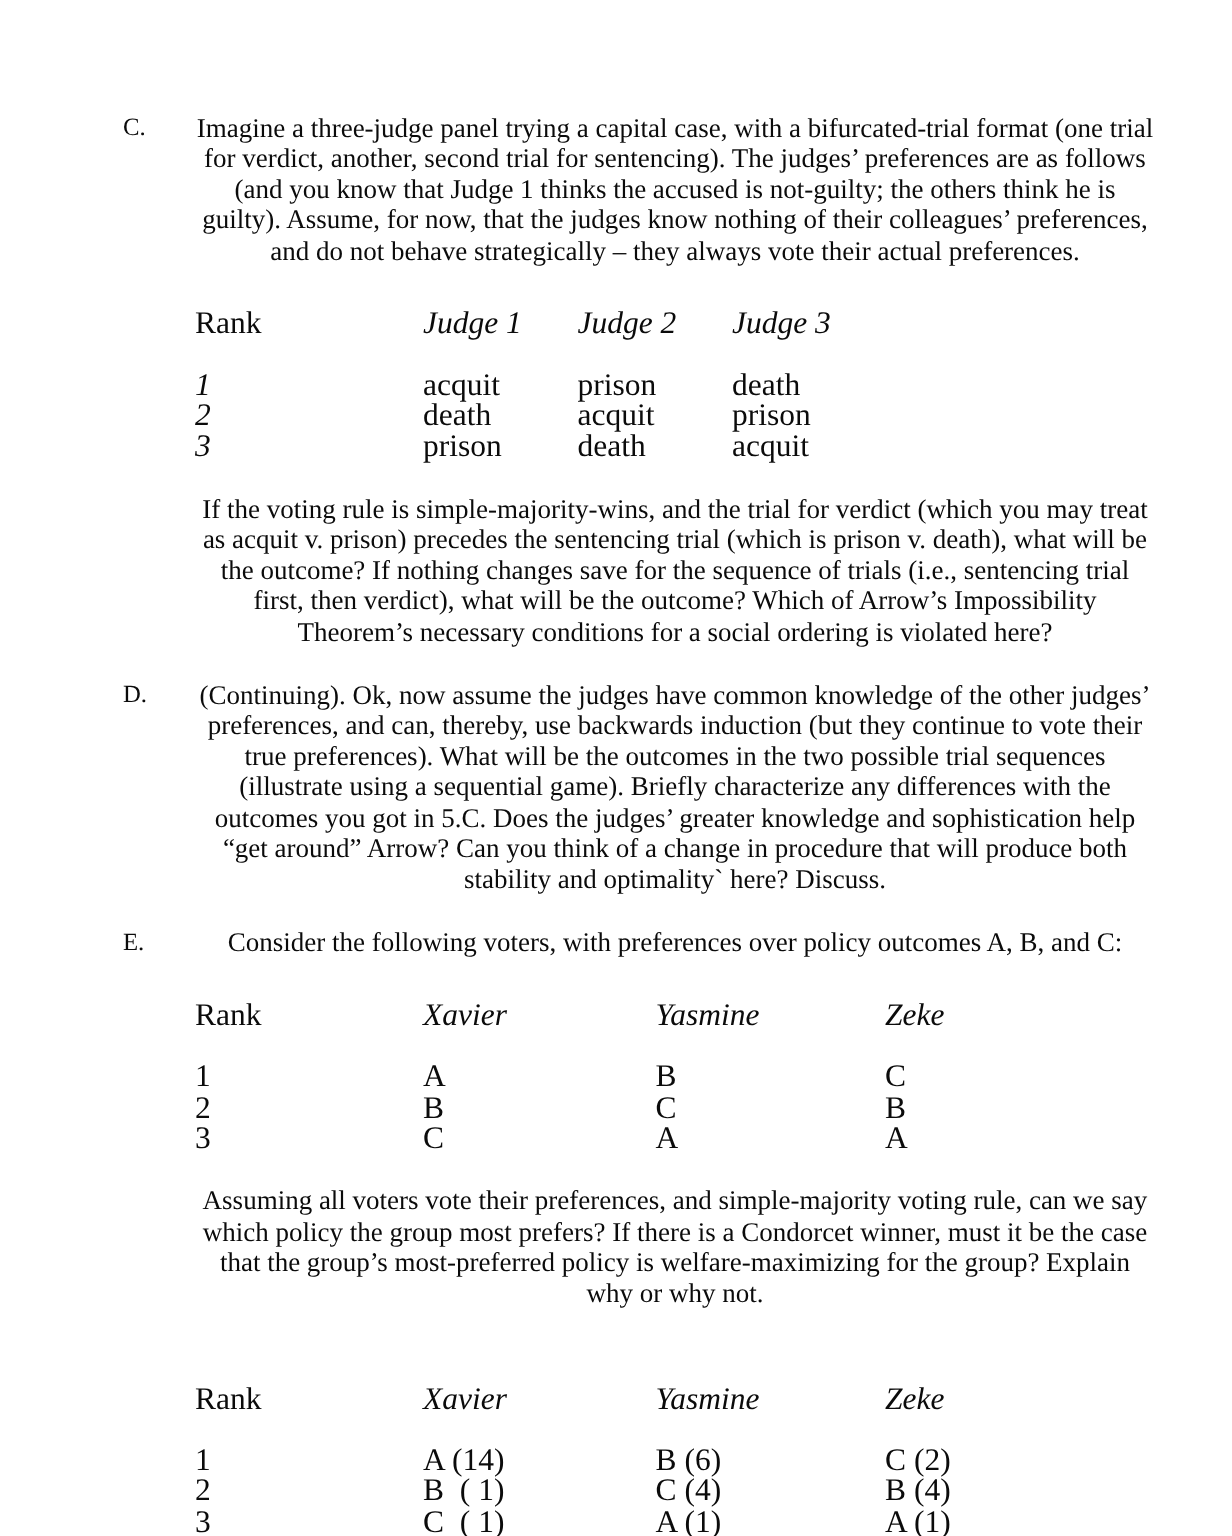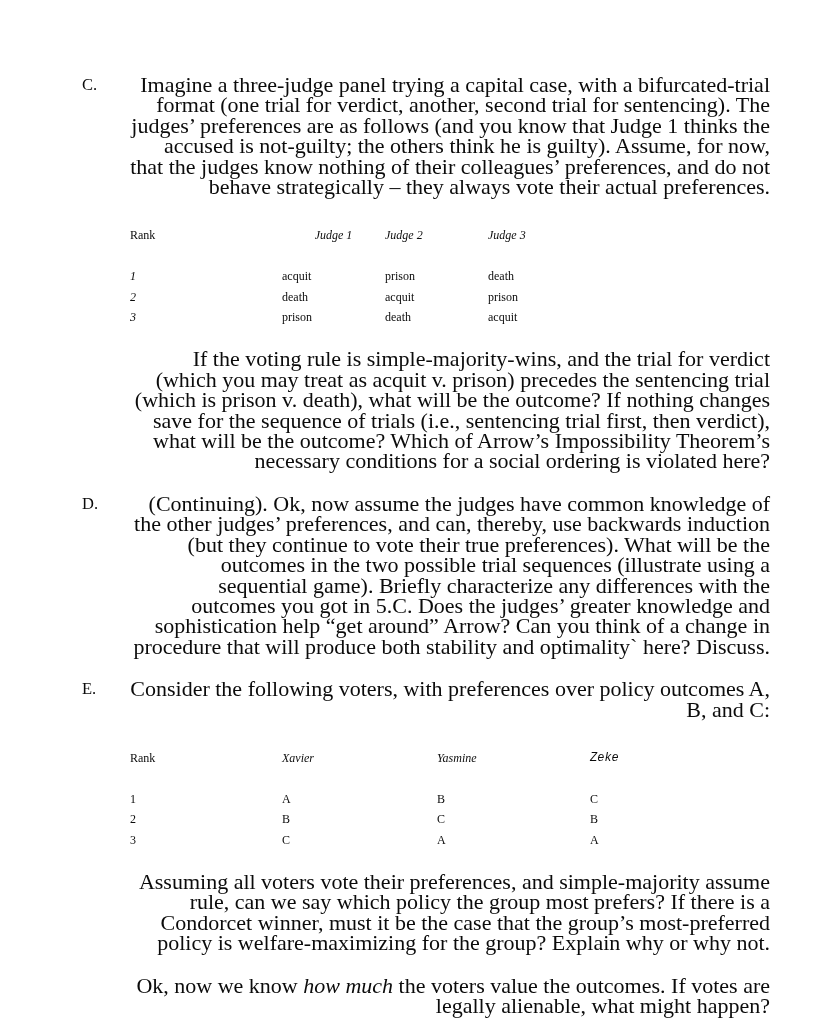--- a/index.html
+++ b/index.html
@@ -31,34 +31,34 @@
     margin: 0;
   }
   .qletter {
     position: absolute;
     left: 22px;           
     top: 0;
     font-size: 16.5px;
     line-height: 20.4px;
   }
   .qbody {
-    font-size: 22px;
+    font-size: 18px;
     line-height: 20.4px;
-    text-align: right;
+    text-align: center;
     width: 640px;
   }
   .qbody p {
     margin: 0;
   }
 
   
   .pref-table {
     border-collapse: collapse;
     margin-left: 70px;
-    font-size: 12px;
+    font-size: 21px;
     line-height: 20.4px;
   }
   .pref-table td,
   .pref-table th {
     padding: 0;
     text-align: left;
     vertical-align: top;
     font-weight: normal;
     white-space: pre;
   }
@@ -76,26 +76,26 @@
   }
   .rank-italic {
     font-style: italic;
   }
   .rank-roman {
     font-style: normal;
   }
 
   
   .col-rank   { width: 152px; }
-  .t1 .col-a  { width: 103px; text-align: center; }
+  .t1 .col-a  { width: 103px; }
   .t1 .col-b  { width: 103px; }
   .t1 .col-c  { width: 103px; }
   .t2 .col-a  { width: 155px; margin-top: 16px; }
   .t2 .col-b  { width: 153px; }
-  .t2 .col-c  { width: 120px; font-family: Liberation Mono, monospace; }
+  .t2 .col-c  { width: 120px; }
 
   .block-gap-lg { height: 28px; }
   .block-gap-md { height: 22px; }
 
   .ital { font-style: italic; }
 </style>
 </head>
 <body>
 
 <div class="page">
@@ -208,31 +208,26 @@
         <td>A</td>
         <td>A</td>
       </tr>
     </tbody>
   </table>
 
   <div class="block-gap-md"></div>
 
   <div class="qblock">
     <div class="qbody">
-      <p>Assuming all voters vote their preferences, and simple-majority assume rule, can we say which policy the group most prefers? If there is a Condorcet winner, must it be the case that the group’s most-preferred policy is welfare-maximizing for the group? Explain why or why not.</p>
-    </div>
-  </div>
-
-  <div class="block-gap-md"></div>
-
-  <div class="qblock">
-    <div class="qbody">
-      <p><span>Ok, now we know </span><span class="ital">how much</span><span> the voters value the outcomes. If votes are legally alienable, what might happen?</span></p>
-    </div>
-  </div>
+      <p>Assuming all voters vote their preferences, and simple-majority voting rule, can we say which policy the group most prefers? If there is a Condorcet winner, must it be the case that the group’s most-preferred policy is welfare-maximizing for the group? Explain why or why not.</p>
+    </div>
+  </div>
+
+  <div class="block-gap-md"></div>
+
 
   <div class="block-gap-lg"></div>
 
   <table class="pref-table t2">
     <thead>
       <tr>
         <th class="col-rank">Rank</th>
         <th class="col-a hdr-italic">Xavier</th>
         <th class="col-b hdr-italic">Yasmine</th>
         <th class="col-c hdr-italic">Zeke</th>

